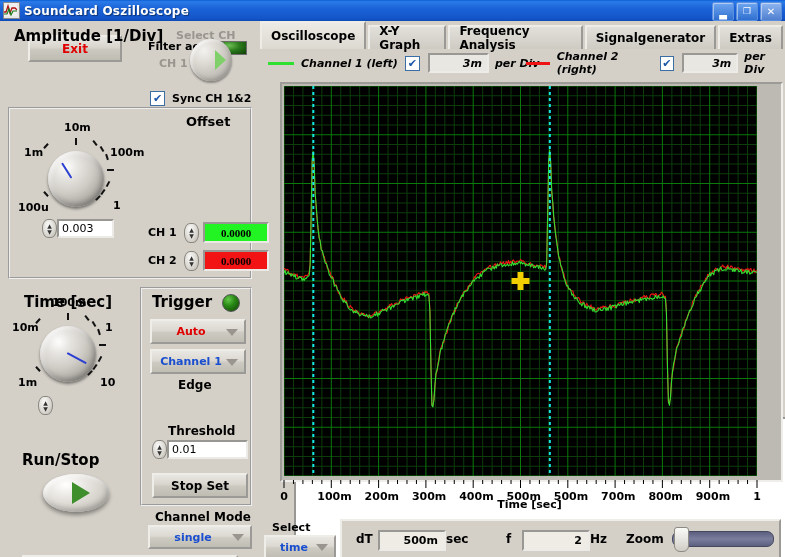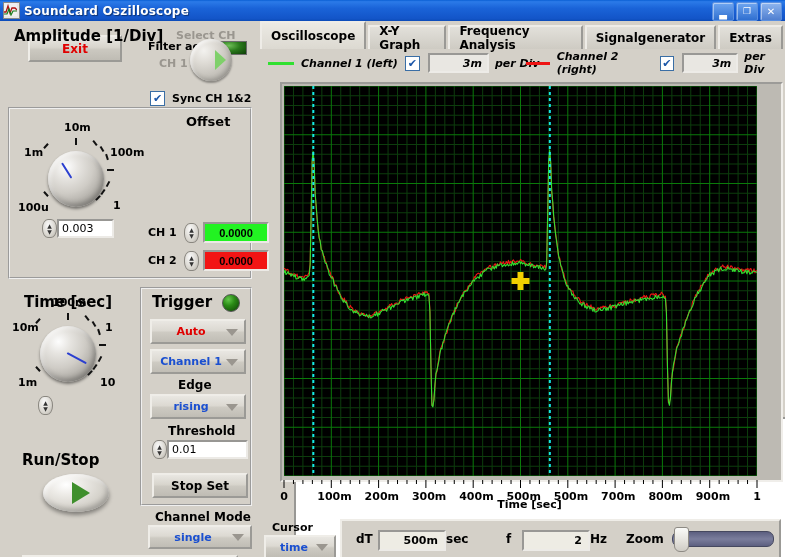--- a/index.html
+++ b/index.html
@@ -115,21 +115,21 @@
   }
   #sync-row{position:absolute;left:150px;top:70px;display:flex;align-items:center;gap:7px;}
   #sync-label{font-size:11px;font-weight:bold;}
 
   #offset-title{position:absolute;left:186px;top:93px;font-size:13px;font-weight:bold;}
   .offset-row{position:absolute;display:flex;align-items:center;gap:4px;}
   .offset-row .olbl{font-size:11px;font-weight:bold;width:32px;}
   .ofield{
     width:62px;height:17px;border:2px inset #eceae6;
     display:flex;align-items:center;justify-content:center;
-    font-size:11px;font-weight:bold;font-family:Liberation Sans, sans-serif;
+    font-size:11px;font-weight:bold;font-family:Liberation Serif, serif;
   }
   .ofield.green{background:#22f322;color:#000;}
   .ofield.red{background:#f21414;color:#000;}
   #time-title{position:absolute;left:24px;top:272px;font-size:15px;font-weight:bold;}
 
   #runstop-title{position:absolute;left:22px;top:430px;font-size:15px;font-weight:bold;}
   #runstop-button{
     position:absolute;left:43px;top:453px;width:66px;height:38px;border-radius:50%;
     background:radial-gradient(ellipse at 35% 28%,#ffffff 0%,#eeece8 25%,#d6d3cc 60%,#b2afa8 100%);
     box-shadow:0 3px 4px rgba(0,0,0,.4), inset -2px -3px 5px rgba(0,0,0,.2), inset 2px 2px 4px rgba(255,255,255,.8);
@@ -367,24 +367,20 @@
 
     <div class="dd" style="left:150px;top:298px;width:92px;height:21px;color:#e00000">
       <span style="margin-right:14px">Auto</span>
       <span class="caret"></span>
     </div>
     <div class="dd" style="left:150px;top:328px;width:92px;height:21px;color:#1a4fd0">
       <span style="margin-right:14px">Channel 1</span>
       <span class="caret"></span>
     </div>
     <div id="edge-label">Edge</div>
-    <div class="dd" style="left:150px;top:373px;width:92px;height:21px;color:#1a4fd0">
-      <span style="margin-right:14px">rising</span>
-      <span class="caret"></span>
-    </div>
     <div id="threshold-label">Threshold</div>
     <div class="spin" style="left:152px;top:419px;width:96px;height:19px">
       <div class="arrows">
           <span>▲</span>
           <span>▼</span>
         </div>
       <div class="field">0.01</div>
     </div>
     <div class="btn" id="autoset-button">Stop Set</div>
 
@@ -593,21 +589,21 @@
           <div class="xtick-lbl" style="left: 226.5px; top: 10px; width: 28px; text-align: center;">500m</div>
           <div class="xtick-lbl" style="left: 273.8px; top: 10px; width: 28px; text-align: center;">500m</div>
           <div class="xtick-lbl" style="left: 321.1px; top: 10px; width: 28px; text-align: center;">700m</div>
           <div class="xtick-lbl" style="left: 368.4px; top: 10px; width: 28px; text-align: center;">800m</div>
           <div class="xtick-lbl" style="left: 415.7px; top: 10px; width: 28px; text-align: center;">900m</div>
           <div class="xtick-lbl" style="left: 463px; top: 10px; width: 28px; text-align: center;">1</div>
         </div>
       <div id="xaxis-title">Time [sec]</div>
     </div>
 
-    <div id="cursor-label">Cursor</div>
+    <div id="cursor-label">Select</div>
     <div class="dd" id="cursor-dd" style="color:#1a4fd0">
       <span style="margin-right:12px">time</span>
       <span class="caret"></span>
     </div>
 
     <div id="status-panel">
       <div class="st-lbl" style="left:14px;top:11px">dT</div>
       <div class="st-field" style="left:36px;top:9px;width:58px">500m</div>
       <div class="st-lbl" style="left:104px;top:11px">sec</div>
       <div class="st-lbl" style="left:164px;top:11px">f</div>

